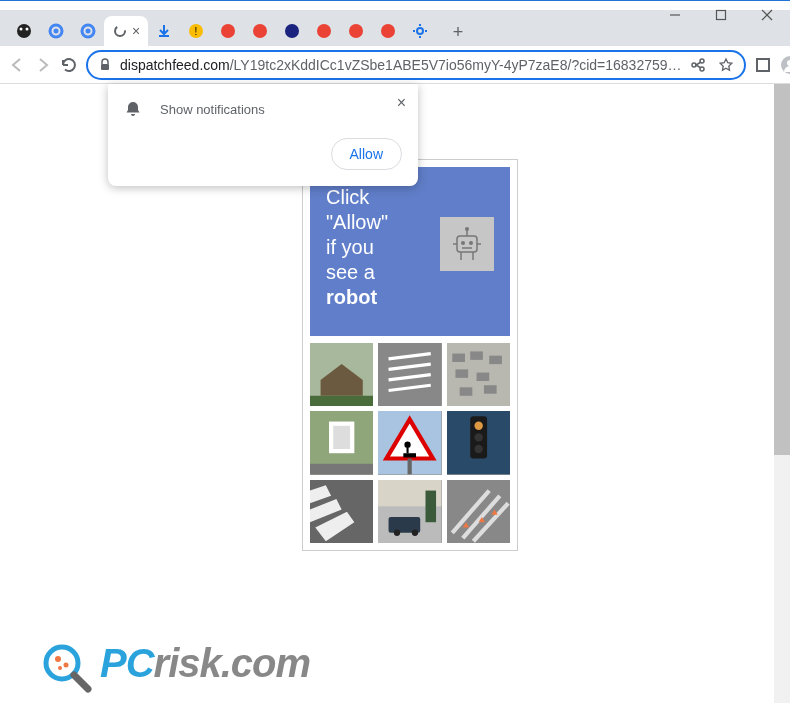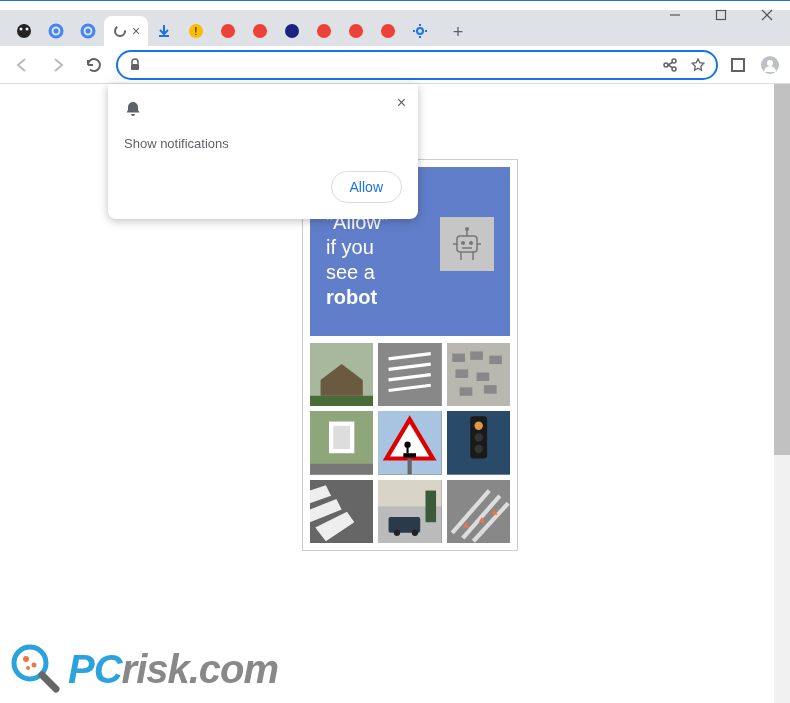--- a/index.html
+++ b/index.html
@@ -33,36 +33,36 @@
 
 
 .content { position: relative; height: calc(703px - 10px - 36px - 38px); background: #fff; }
 .scrollbar { position: absolute; right: 0; top: 0; width: 16px; height: 100%; background: #f1f1f1; }
 .scroll-thumb { width: 100%; height: 60%; background: #c1c1c1; }
 
 
 .perm-popup { position: absolute; left: 108px; top: 0; width: 310px; background: #fff; border-radius: 0 0 8px 8px; box-shadow: 0 2px 10px rgba(0,0,0,0.25); padding: 16px; z-index: 10; }
 .perm-header { font-size: 14px; color: #202124; margin-bottom: 14px; }
 .perm-close { position: absolute; top: 10px; right: 12px; font-size: 16px; color: #5f6368; cursor: pointer; }
-.perm-row { display: flex; align-items: flex-start; gap: 18px; font-size: 13px; color: #5f6368; margin-bottom: 20px; flex-direction: column; }
+.perm-row { display: flex; align-items: center; gap: 18px; font-size: 13px; color: #5f6368; margin-bottom: 20px; }
 .bell-icon { color: #5f6368; }
 .perm-buttons { display: flex; justify-content: flex-end; gap: 10px; }
 .perm-btn { padding: 7px 18px; border: 1px solid #dadce0; border-radius: 16px; font-size: 14px; color: #1a73e8; background: #fff; cursor: pointer; }
 
 
 .captcha { position: absolute; left: 302px; top: 75px; width: 216px; border: 1px solid #ccc; background: #fff; padding: 7px; }
 .captcha-header { background: #607ec9; padding: 18px 16px 26px; display: flex; gap: 12px; margin-bottom: 7px; }
 .captcha-text { color: #fff; font-size: 20px; line-height: 1.25; flex: 1; }
 .captcha-text .bold { font-weight: 700; text-align: center; }
 .robot-box { width: 54px; height: 54px; background: #c6c6c6; display: flex; align-items: center; justify-content: center; margin-top: 32px; }
 .grid { display: grid; grid-template-columns: repeat(3, 1fr); gap: 5px; }
 .cell { aspect-ratio: 1; background: #999; display: flex; align-items: center; justify-content: center; overflow: hidden; position: relative; }
 
 
-.watermark { position: absolute; left: 8px; bottom: 6px; display: flex; align-items: center; gap: 4px; }
+.watermark { position: absolute; left: 40px; bottom: 6px; display: flex; gap: 4px; }
 .wm-icon { width: 56px; height: 56px; }
 .wm-text { font-size: 40px; font-style: italic; font-weight: 600; letter-spacing: -1px; }
 .wm-pc { color: #2aa3dc; }
 .wm-risk { color: #888; }
 
 
 svg { display: block; }
 </style>
 </head>
 <body>
@@ -210,20 +210,23 @@
         <path d="M3 9a6 6 0 1 1 2 4.5M3 9V4m0 5h5" fill="none" stroke="currentColor" stroke-width="2"></path>
       </svg>
     </div>
   <div class="addressbar">
     <span class="lock-icon">
         <svg width="14" height="14">
           <rect x="3" y="6" width="8" height="6" rx="1" fill="#5f6368"></rect>
           <path d="M4 6V4a3 3 0 0 1 6 0v2" fill="none" stroke="#5f6368" stroke-width="1.5"></path>
         </svg>
       </span>
+    <span class="url">
+      <span class="url-domain">dispatchfeed.com</span><span class="url-path">/LY19tc2xKddICc1vZSbe1ABE5V7io56myY-4yP7zaE8/?cid=16832759…</span>
+    </span>
     <div class="addr-right">
       <span>
           <svg width="16" height="16">
             <path d="M11 5L6 8l5 3M5 8h1" stroke="#5f6368" stroke-width="1.5" fill="none"></path>
             <circle cx="12" cy="4" r="2" fill="none" stroke="#5f6368" stroke-width="1.5"></circle>
             <circle cx="12" cy="12" r="2" fill="none" stroke="#5f6368" stroke-width="1.5"></circle>
             <circle cx="4" cy="8" r="2" fill="none" stroke="#5f6368" stroke-width="1.5"></circle>
           </svg>
         </span>
       <span>

